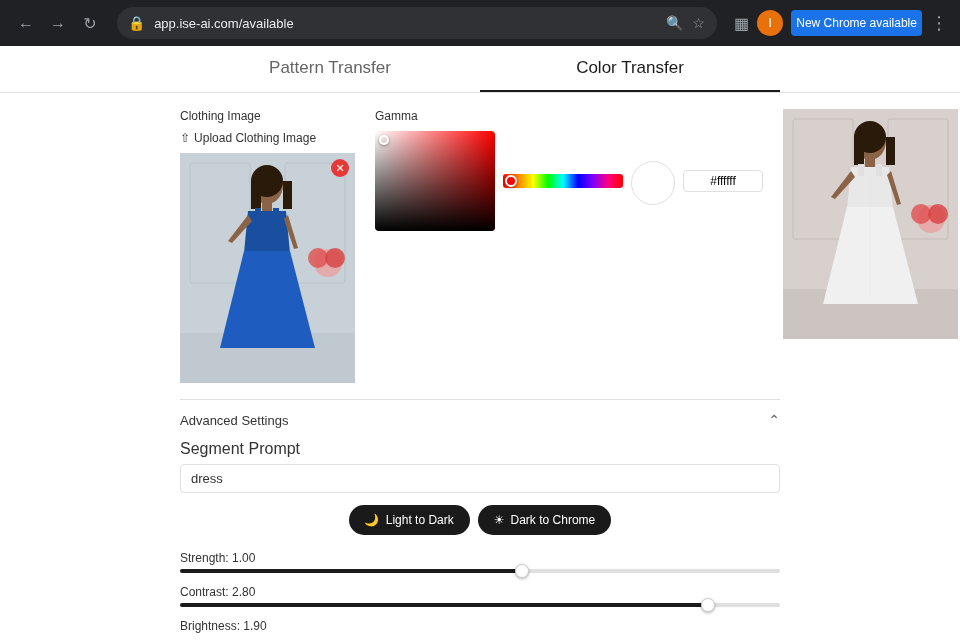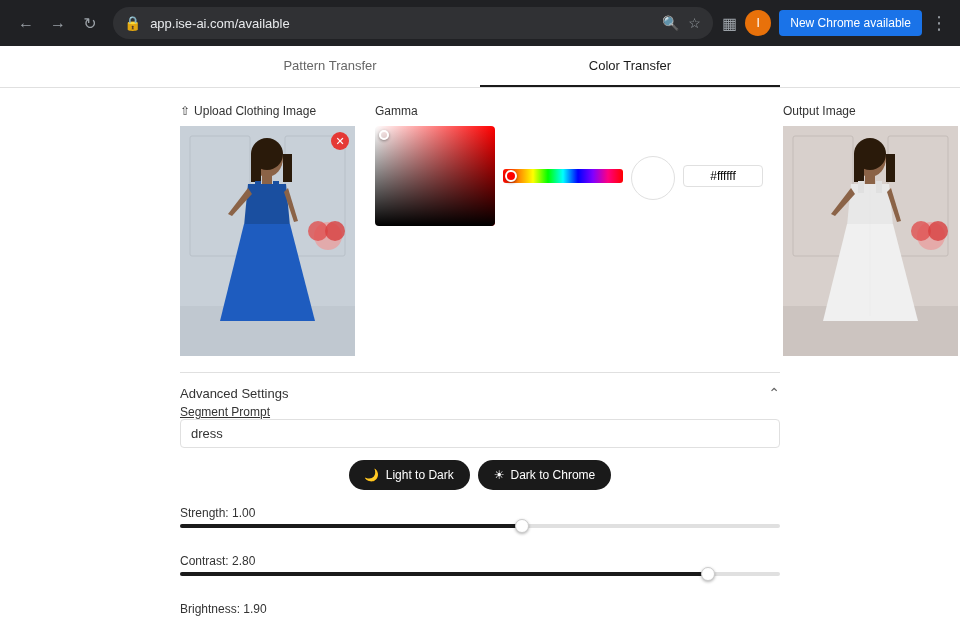--- a/index.html
+++ b/index.html
@@ -43,21 +43,21 @@
     .address-icons { display: flex; gap: 8px; align-items: center; }
     .addr-icon { color: #9aa0a6; font-size: 14px; }
     .browser-right {
       display: flex; align-items: center; gap: 8px; margin-left: auto;
     }
     .chrome-update-btn {
       background: #1a73e8;
       color: white;
       border: none;
       border-radius: 4px;
-      padding: 6px 11px;
+      padding: 6px 5px;
       font-size: 12px;
       font-weight: 500;
       cursor: pointer;
       white-space: nowrap;
     }
     .menu-dots { color: #9aa0a6; font-size: 18px; cursor: pointer; }
     .user-avatar {
       width: 26px; height: 26px; border-radius: 50%;
       background: #e8710a; color: white; font-size: 12px;
       display: flex; align-items: center; justify-content: center; font-weight: 500;
@@ -75,21 +75,21 @@
     
     .tabs-bar {
       display: flex;
       border-bottom: 1px solid #e0e0e0;
       padding: 0 180px;
     }
     .tab {
       flex: 1;
       padding: 12px 0;
       text-align: center;
-      font-size: 13px;
+      font-size: 17px;
       cursor: pointer;
       color: #666;
       border-bottom: 2px solid transparent;
     }
     .tab.active {
       color: #1a1a1a;
       border-bottom: 2px solid #1a1a1a;
       font-weight: 500;
     }
 
@@ -176,33 +176,33 @@
     .advanced-section {
       border-top: 1px solid #e0e0e0;
       padding-top: 12px;
       margin-top: 4px;
     }
     .advanced-header {
       display: flex;
       justify-content: space-between;
       align-items: center;
       cursor: pointer;
-      margin-bottom: 4px;
+      margin-bottom: 12px;
     }
     .advanced-title {
       font-size: 13px;
       font-weight: 500;
       color: #333;
     }
     .chevron { font-size: 14px; color: #666; }
 
     .segment-label {
-      font-size: 12px;
-      color: #333;
-      text-decoration: underline;
+      font-size: 16px;
+      color: #333;
+      margin-bottom: 6px;
     }
     .segment-input {
       width: 100%;
       border: 1px solid #e0e0e0;
       border-radius: 4px;
       padding: 6px 10px;
       font-size: 13px;
       color: #333;
       margin-bottom: 12px;
     }
@@ -221,21 +221,21 @@
       padding: 8px 16px;
       font-size: 12px;
       cursor: pointer;
       display: flex;
       align-items: center;
       gap: 6px;
     }
 
     
     .slider-row {
-      margin-bottom: 26px;
+      margin-bottom: 12px;
     }
     .slider-label {
       font-size: 12px;
       color: #333;
       margin-bottom: 4px;
     }
     .slider-track {
       width: 100%;
       height: 4px;
       background: #e0e0e0;
@@ -305,20 +305,21 @@
     <div class="tab active">
       <span>Color Transfer</span>
     </div>
   </div>
 
   <div class="main-content">
 
     <div class="three-col">
 
       <div class="col">
+        <div class="col-label">Clothing Image</div>
         <button class="upload-btn">
           <span>⇧</span>
           <span>Upload Clothing Image</span>
         </button>
         <div class="image-container">
           <div class="blue-dress-bg">
             
             <svg width="175" height="230" viewBox="0 0 175 230" xmlns="http://www.w3.org/2000/svg">
 
               <rect width="175" height="230" fill="#c8d0d8"></rect>
@@ -370,21 +371,20 @@
             <div style="width:12px; height:12px; border:2px solid white; border-radius:50%; position:absolute; left:2px; top:1px; box-shadow:0 1px 3px rgba(0,0,0,0.4); background:red;"></div>
           </div>
 
           <div class="color-preview-circle"></div>
 
           <input type="text" class="hex-input" value="#ffffff" style="">
         </div>
       </div>
 
       <div class="col">
-        <div class="col-label">Output Image</div>
         <div class="white-dress-bg">
           <svg width="175" height="230" viewBox="0 0 175 230" xmlns="http://www.w3.org/2000/svg">
 
             <rect width="175" height="230" fill="#d8d0cc"></rect>
             <rect x="0" y="180" width="175" height="50" fill="#ccc4c0"></rect>
 
             <rect x="10" y="10" width="60" height="120" fill="none" stroke="#c4bcb8" stroke-width="1" rx="2"></rect>
             <rect x="105" y="10" width="60" height="120" fill="none" stroke="#c4bcb8" stroke-width="1" rx="2"></rect>
 
             <ellipse cx="87" cy="32" rx="16" ry="19" fill="#8B6347"></ellipse>

